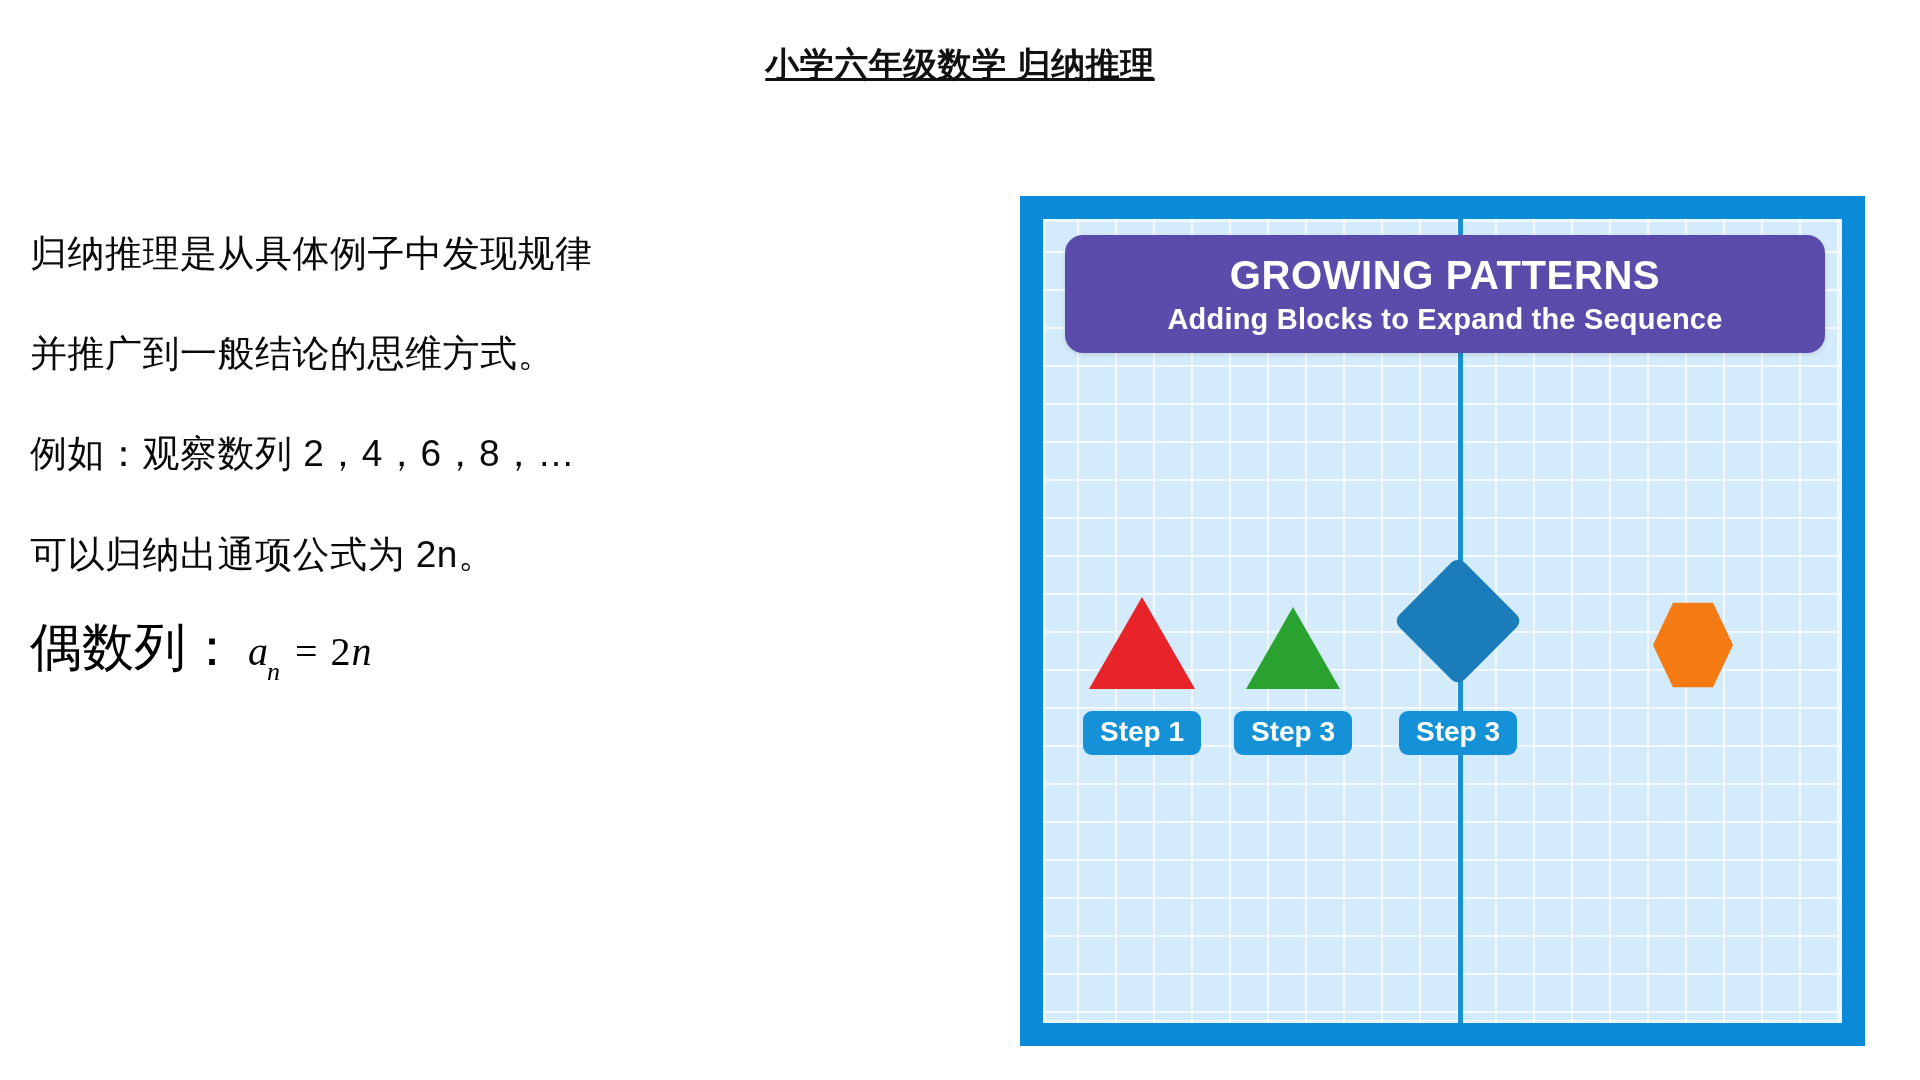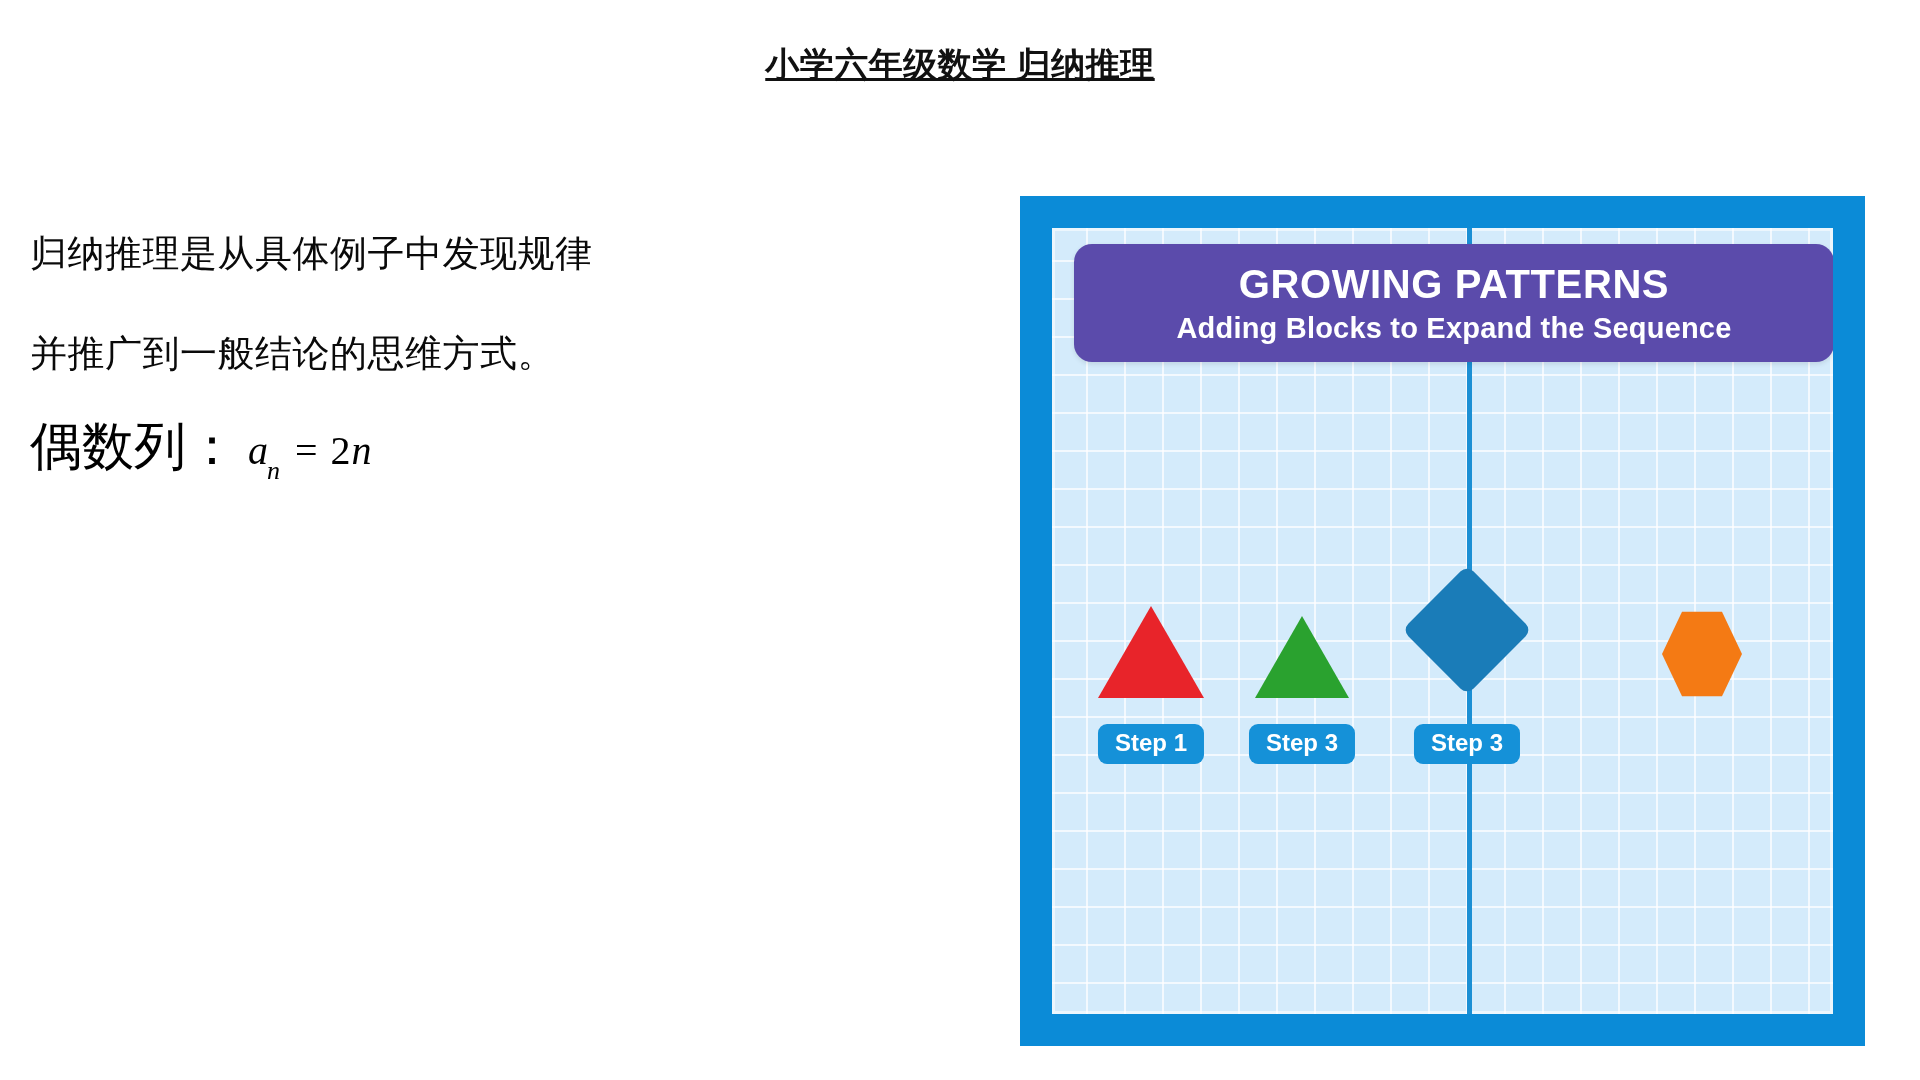--- a/index.html
+++ b/index.html
@@ -83,21 +83,21 @@
 
   
   .panel {
     position: absolute;
     left: 1020px;
     top: 196px;
     width: 845px;
     height: 850px;
     background: #0b8bd7;
     box-sizing: border-box;
-    padding: 32px;
+    padding: 23px;
   }
   .panel-inner {
     position: relative;
     width: 100%;
     height: 100%;
     background-color: #d4ebfb;
     background-image:
       linear-gradient(to right, rgba(255,255,255,0.72) 2px, transparent 2px),
       linear-gradient(to bottom, rgba(255,255,255,0.72) 2px, transparent 2px);
     background-size: 38px 38px;
@@ -235,41 +235,45 @@
   }
 
   
   .badge {
     position: absolute;
     bottom: 0;
     left: 50%;
     transform: translateX(-50%);
     background: #1591d8;
     color: #ffffff;
-    font-size: 24px;
+    font-size: 28px;
     font-weight: bold;
     padding: 7px 17px 9px 17px;
     border-radius: 9px;
     white-space: nowrap;
     line-height: 1;
     z-index: 4;
   }
 </style>
 </head>
 <body>
 
 <div class="page-title">小学六年级数学 归纳推理</div>
 
 <div class="left-col">
 
   <p class="para">
     <span class="ln">归纳推理是从具体例子中发现规律</span>
     <span class="ln">并推广到一般结论的思维方式。</span>
   </p>
 
+  <p class="para">
+    <span class="ln">例如：观察数列 2，4，6，8，…</span>
+    <span class="ln">可以归纳出通项公式为 2n。</span>
+  </p>
 
 
   <div class="formula-line">
     <span class="formula-label">偶数列：</span>
     <span class="math"><span>a</span><span class="sub">n</span><span class="op">=</span><span class="num">2</span><span>n</span></span>
   </div>
 
 </div>
 
 <div class="panel">

